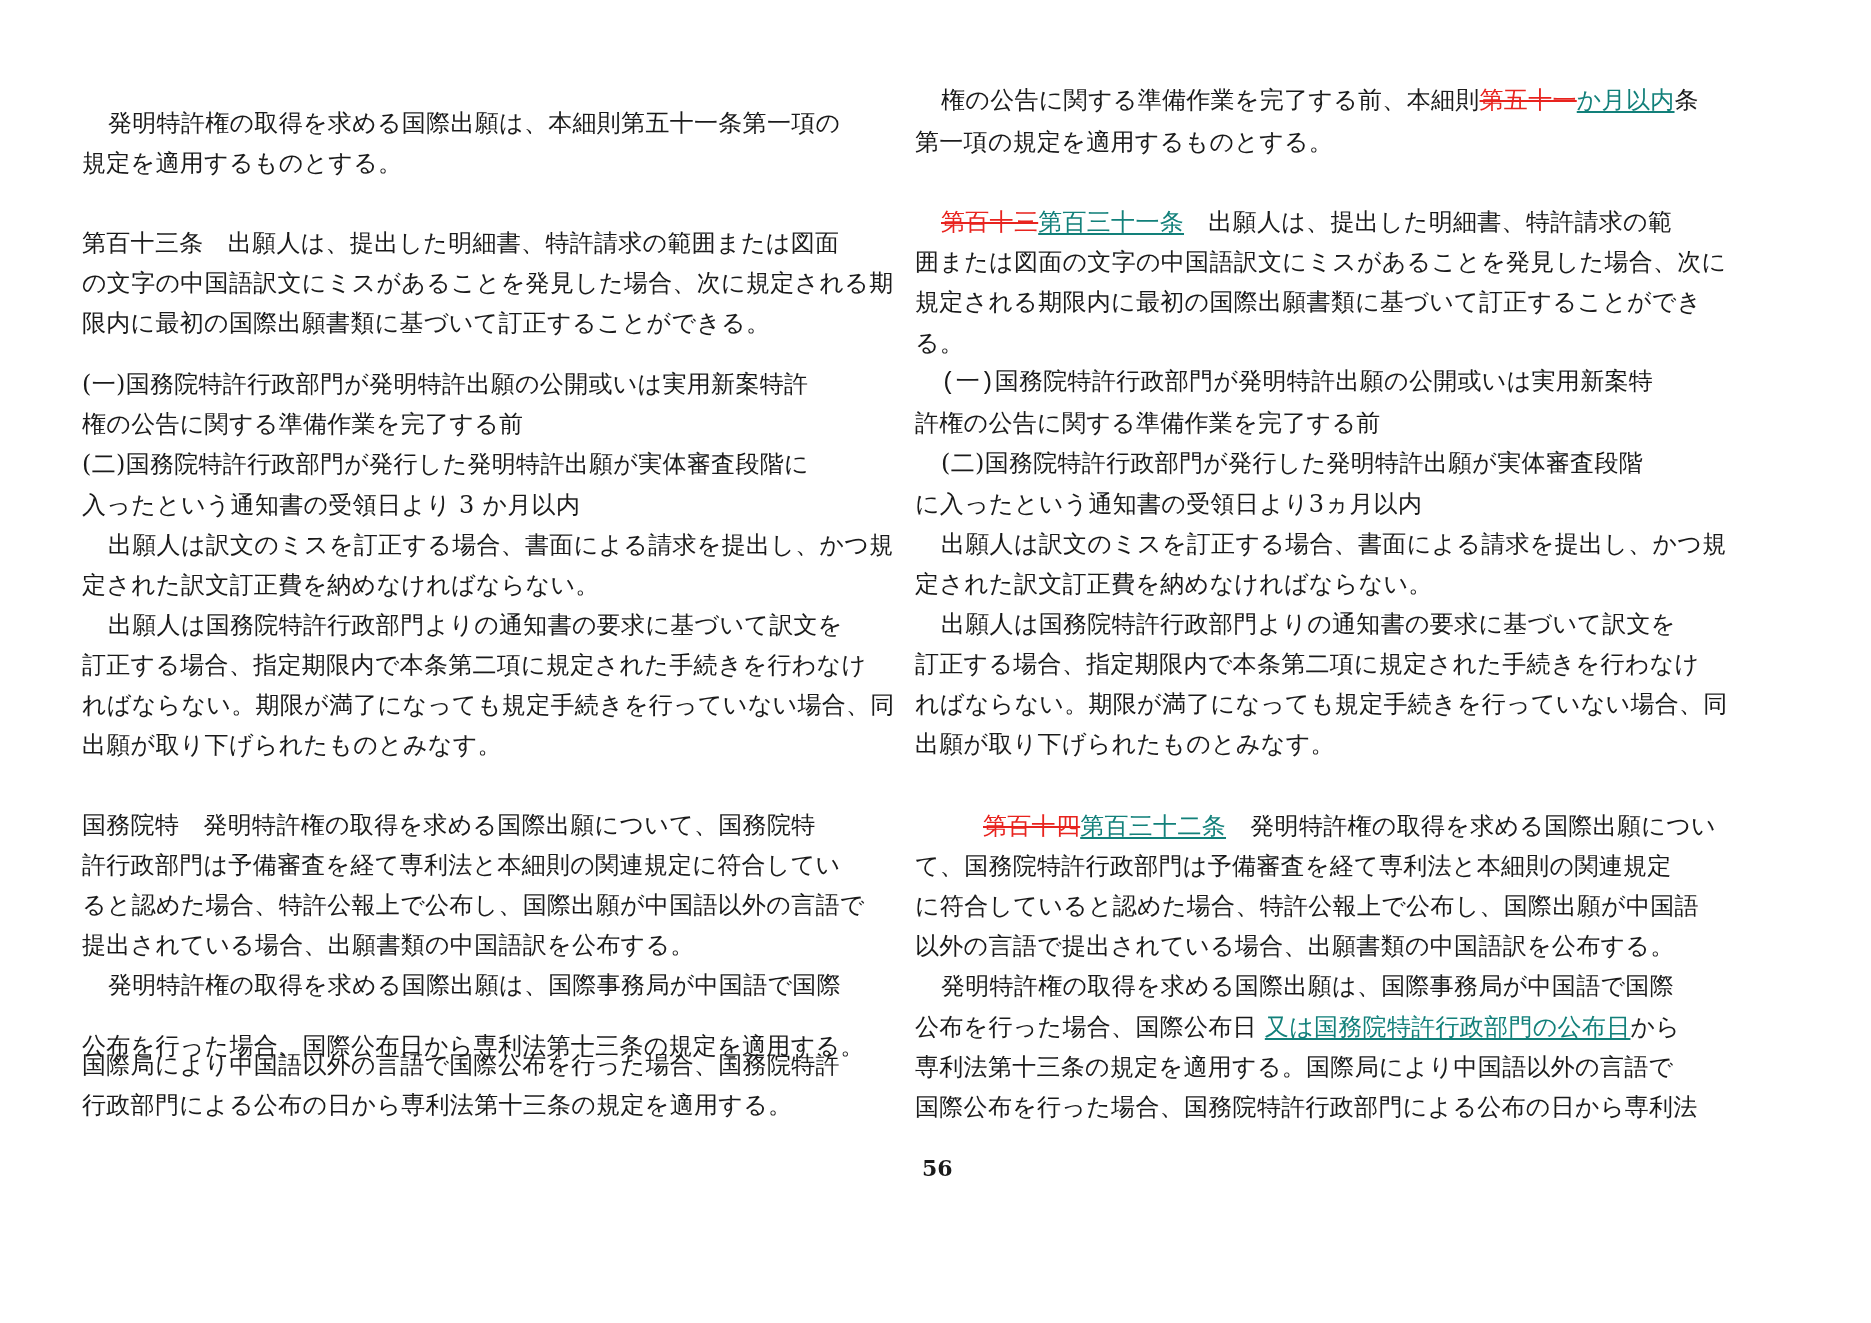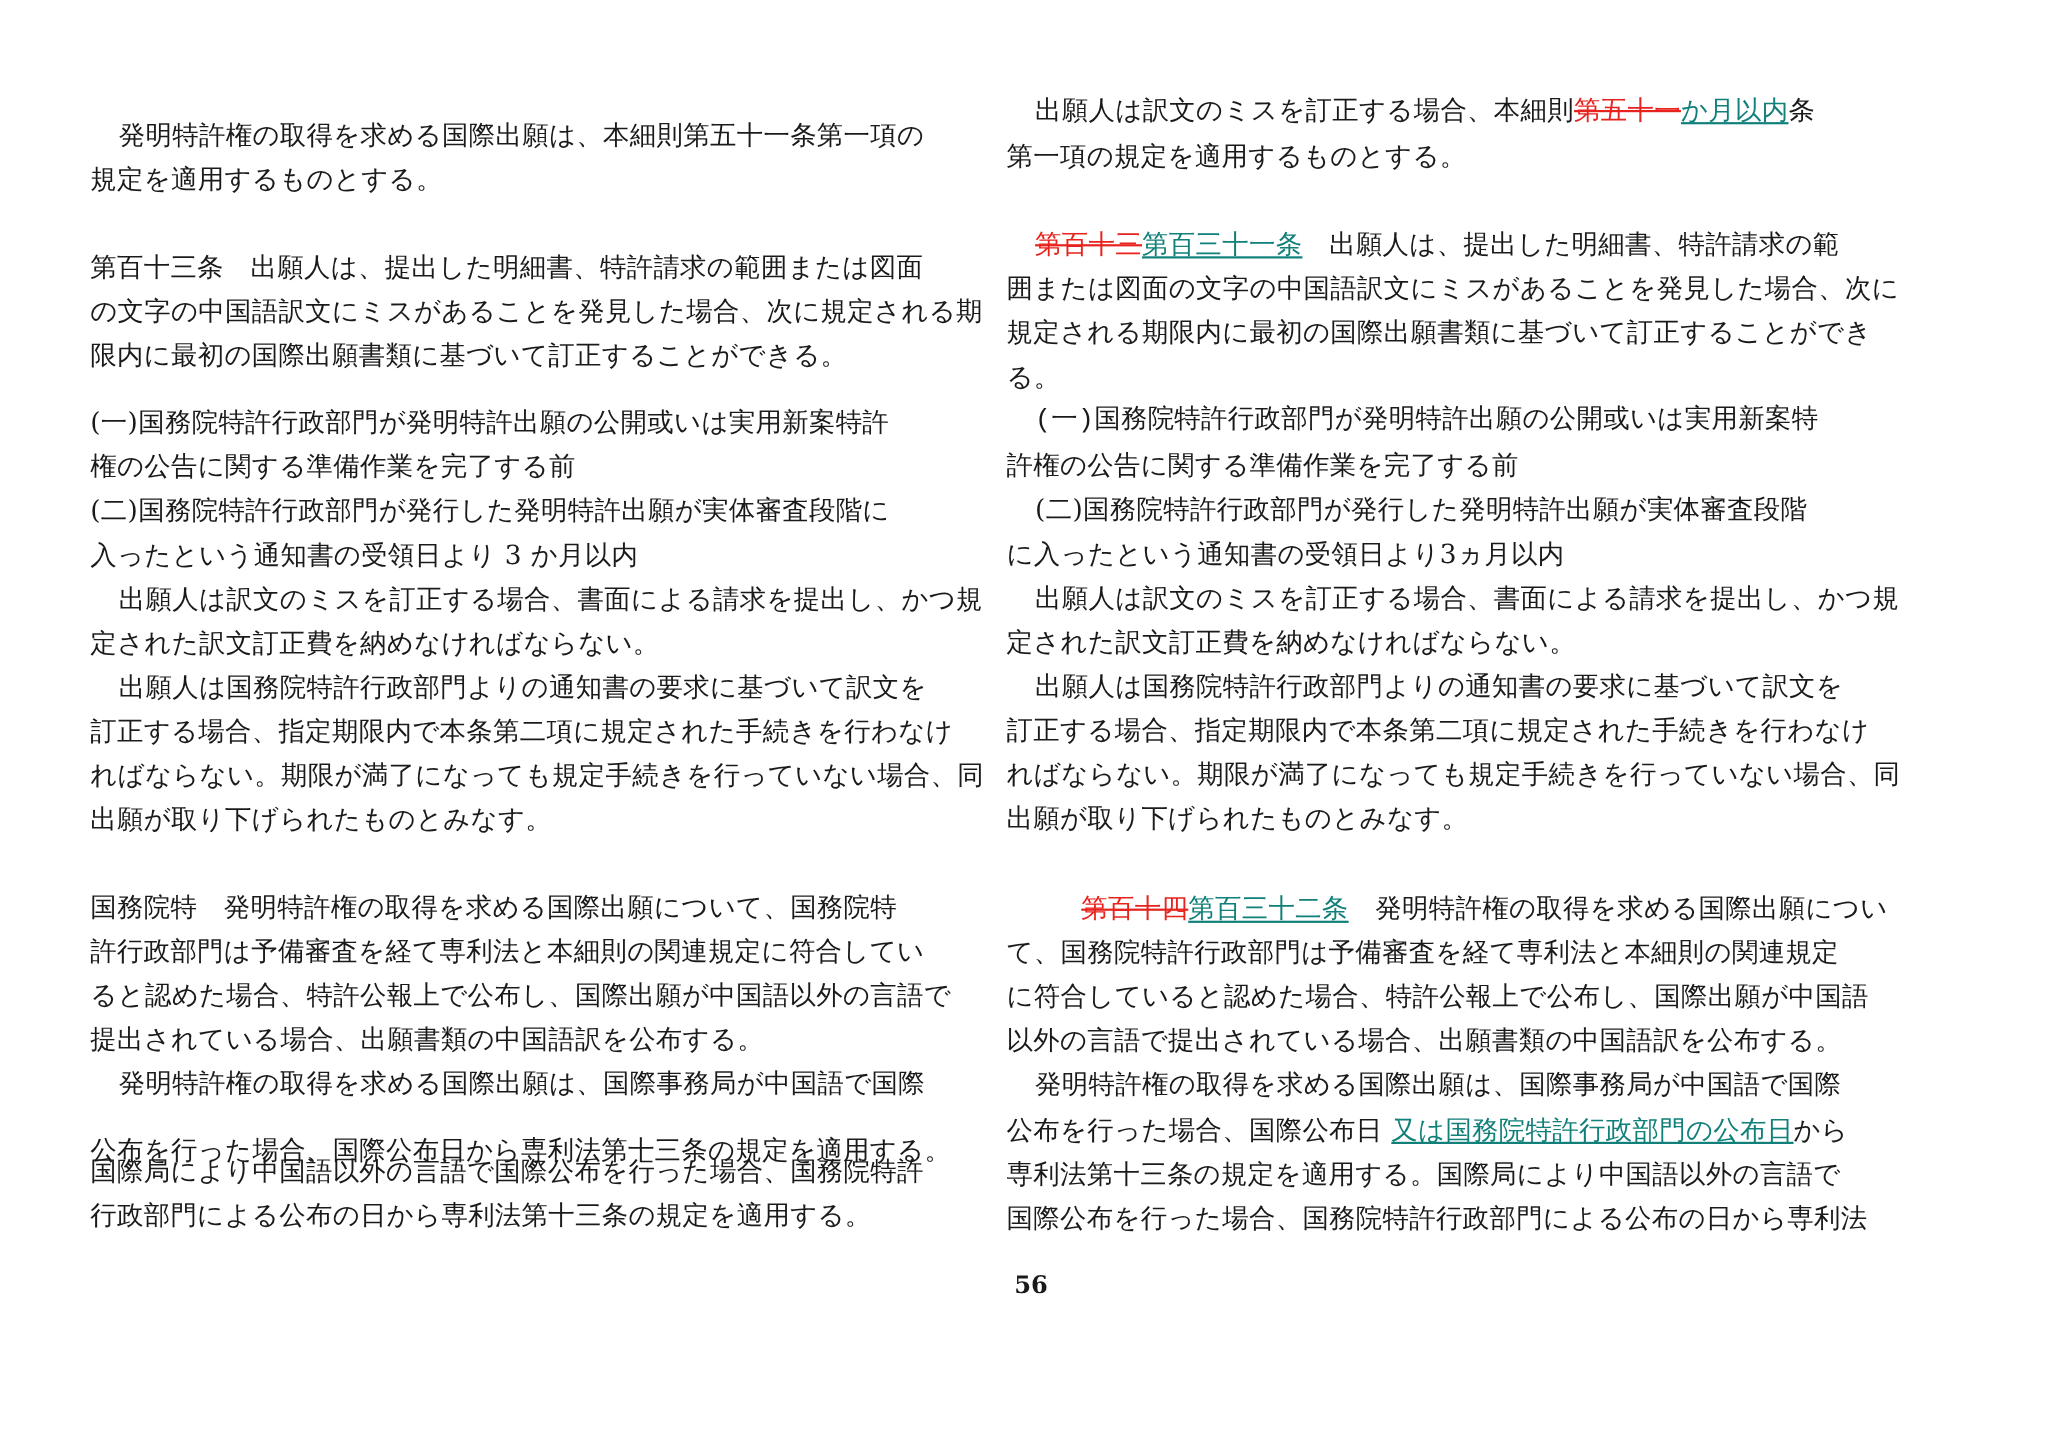--- a/index.html
+++ b/index.html
@@ -41,21 +41,21 @@
       <div class="line" style="top: 805px;"><span class="bold">国務院特</span><span>　発明特許権の取得を求める国際出願について、国務院特</span></div>
       <div class="line" style="top: 845px;"><span>許行政部門は予備審査を経て専利法と本細則の関連規定に符合してい</span></div>
       <div class="line" style="top: 885px;"><span>ると認めた場合、特許公報上で公布し、国際出願が中国語以外の言語で</span></div>
       <div class="line" style="top: 925px;"><span>提出されている場合、出願書類の中国語訳を公布する。</span></div>
       <div class="line indent" style="top: 965px;"><span>発明特許権の取得を求める国際出願は、国際事務局が中国語で国際</span></div>
       <div class="line" style="top: 1005px; margin-top: 21px;"><span>公布を行った場合、国際公布日から専利法第十三条の規定を適用する。</span></div>
       <div class="line" style="top: 1045px;"><span>国際局により中国語以外の言語で国際公布を行った場合、国務院特許</span></div>
       <div class="line" style="top: 1085px;"><span>行政部門による公布の日から専利法第十三条の規定を適用する。</span></div>
     </div>
   <div class="col col-right" id="right-col">
-      <div class="line indent" style="top: 80px;"><span>出願人は訳文のミスを訂正する場合、本細則</span><span class="del">第五十一</span><span class="ins">か月以内</span><span>条</span></div>
+      <div class="line indent" style="top: 80px;"><span>権の公告に関する準備作業を完了する前、本細則</span><span class="del">第五十一</span><span class="ins">か月以内</span><span>条</span></div>
       <div class="line" style="top: 122px;"><span>第一項の規定を適用するものとする。</span></div>
       <div class="line indent" style="top: 202px;"><span class="del">第百十三</span><span class="ins">第百三十一条</span><span>　出願人は、提出した明細書、特許請求の範</span></div>
       <div class="line" style="top: 242px;"><span>囲または図面の文字の中国語訳文にミスがあることを発見した場合、次に</span></div>
       <div class="line" style="top: 282px;"><span>規定される期限内に最初の国際出願書類に基づいて訂正することができ</span></div>
       <div class="line" style="top: 323px;"><span>る。</span></div>
       <div class="line indent" style="top: 363px; font-family: Liberation Mono, monospace;"><span>(一)国務院特許行政部門が発明特許出願の公開或いは実用新案特</span></div>
       <div class="line" style="top: 403px;"><span>許権の公告に関する準備作業を完了する前</span></div>
       <div class="line indent" style="top: 443px;"><span>(二)国務院特許行政部門が発行した発明特許出願が実体審査段階</span></div>
       <div class="line" style="top: 484px;"><span>に入ったという通知書の受領日より3ヵ月以内</span></div>
       <div class="line indent" style="top: 524px;"><span>出願人は訳文のミスを訂正する場合、書面による請求を提出し、かつ規</span></div>

